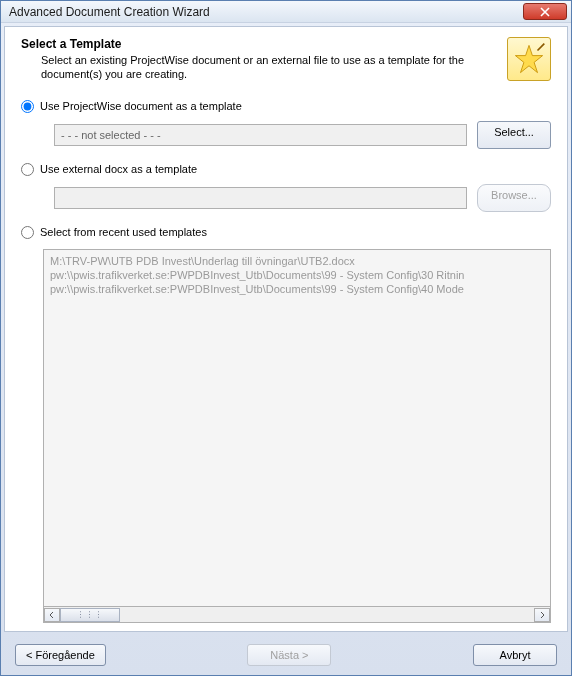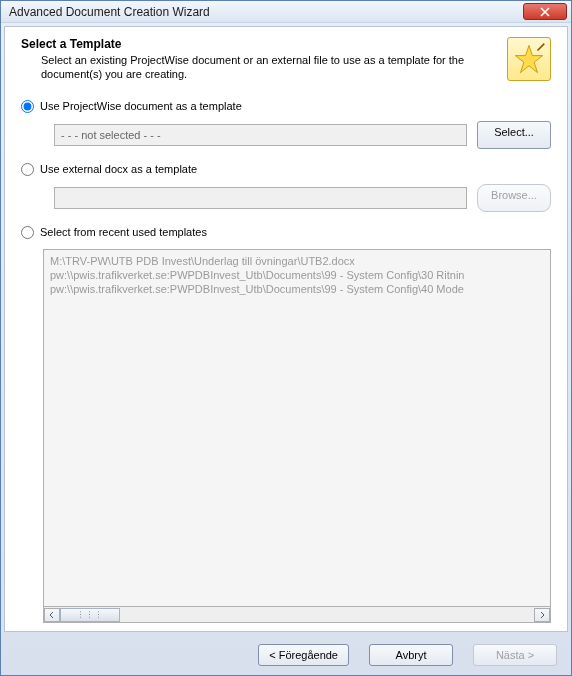--- a/index.html
+++ b/index.html
@@ -194,21 +194,21 @@
   justify-content: center;
 }
 .hscroll-thumb span {
   font-size: 8px;
   color: #7a8396;
   letter-spacing: 1px;
 }
 .button-bar {
   height: 40px;
   display: flex;
-  justify-content: flex-end;
+  justify-content: space-between;
   align-items: center;
   padding: 0 14px;
   gap: 20px;
 }
 .btn {
   min-width: 84px;
   height: 22px;
   background: linear-gradient(#f7f9fc, #e4e9f2);
   border: 1px solid #7f8fa9;
   border-radius: 3px;
@@ -298,17 +298,17 @@
               <path d="M2 0 L5 3 L2 6" stroke="#555" fill="none"></path>
             </svg>
         </div>
       </div>
     </div>
 
   </div>
 
   <div class="button-bar">
     <div class="btn">&lt; Föregående</div>
+    <div class="btn disabled">Nästa &gt;</div>
     <div class="btn">Avbryt</div>
-    <div class="btn disabled">Nästa &gt;</div>
   </div>
 
 </div>
 
 </body></html>

